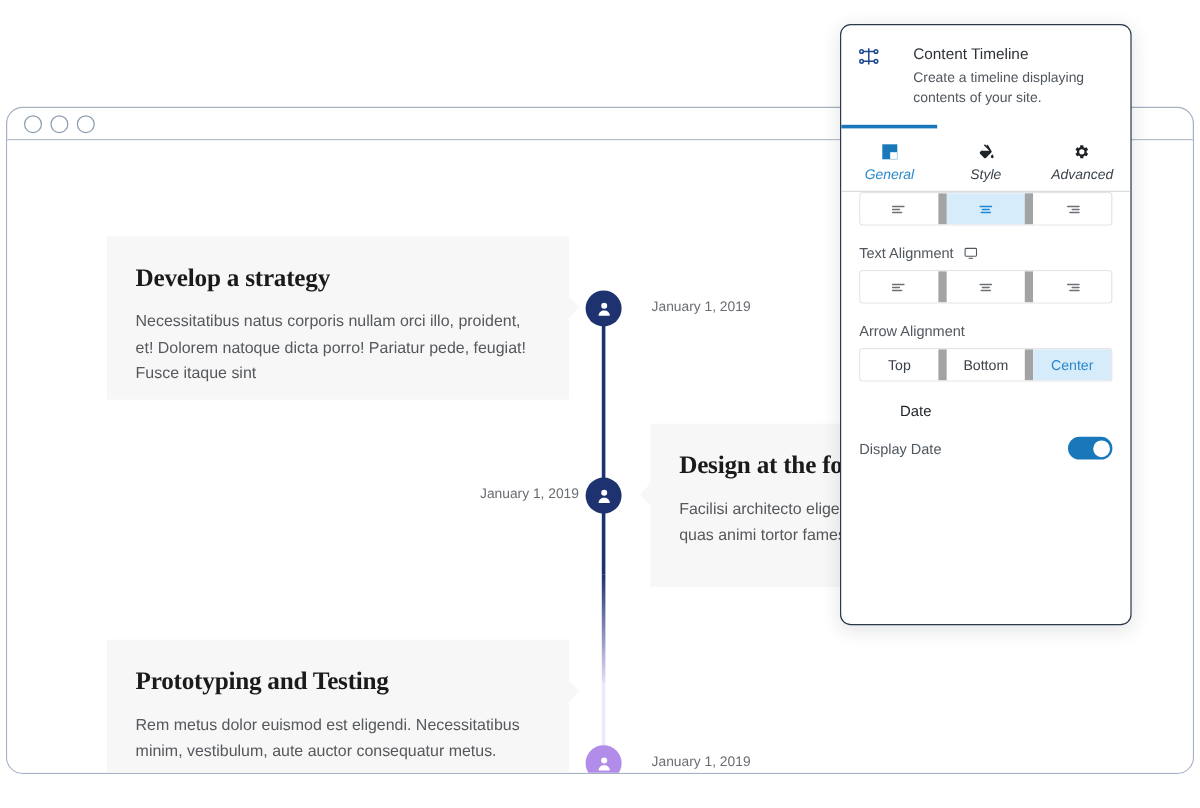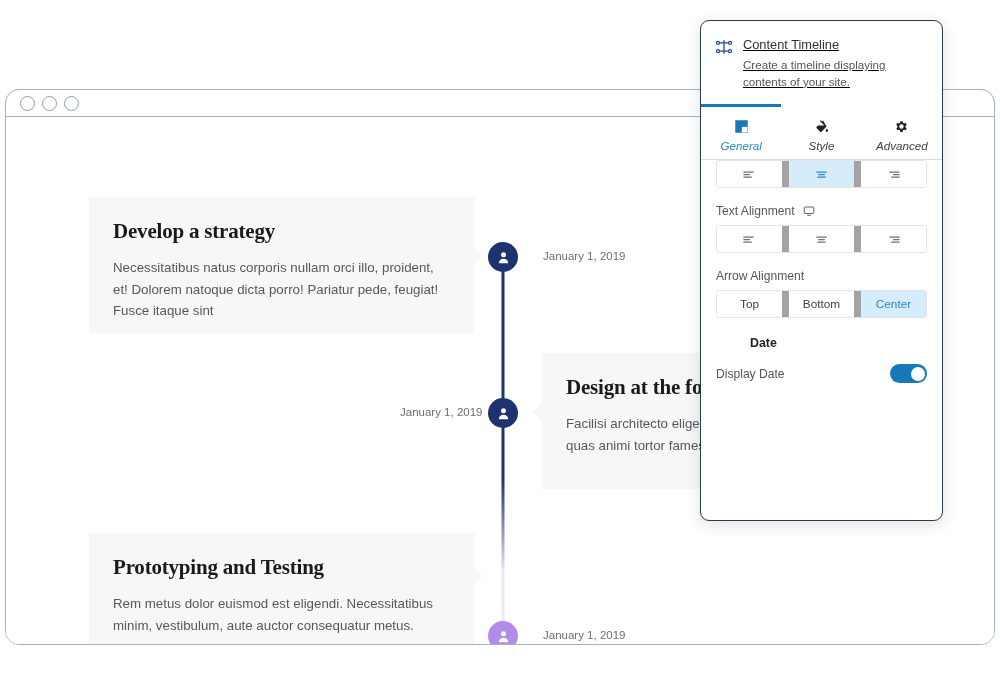--- a/index.html
+++ b/index.html
@@ -118,23 +118,22 @@
     border:1.6px solid #2b3a4a;
     border-radius:9px;
     box-sizing:border-box;
     overflow:hidden;
     z-index:50;
     box-shadow:0 4px 16px rgba(20,30,45,0.13);
   }
   #panel-header{
     display:flex;
     padding:16px 15px 14px 14px;
-    gap:10px;
-    box-sizing:border-box;
-    text-decoration:underline;
+    gap:28px;
+    box-sizing:border-box;
   }
   #panel-header .widget-icon{
     flex:0 0 auto; margin-top:1px;
   }
   #panel-header .widget-icon svg{width:18px;height:18px;}
   .panel-title{
     font-size:12.8px;
     color:#2c3338;
     margin:0 0 5px 0;
     line-height:1.2;
@@ -201,21 +200,21 @@
     color:#3c434a;
     box-sizing:border-box;
   }
   .seg:last-child{ border-right:none; }
   .seg.active{ background:#d7ecfb; }
   .seg.active.text-seg{ color:#2b87c9; }
   .seg svg{ width:15px;height:15px; }
 
   .group-title{
     font-size:12.4px;
-    font-weight:bold;
+    font-weight:normal;
     color:#1d2327;
     margin:18px 0 0 0;
     padding-left:34px;
   }
   .toggle-row{
     display:flex;align-items:center;justify-content:space-between;
     margin-top:14px;
   }
   .toggle-row .tlabel{ font-size:12.1px;color:#50575e; }
   .switch{

